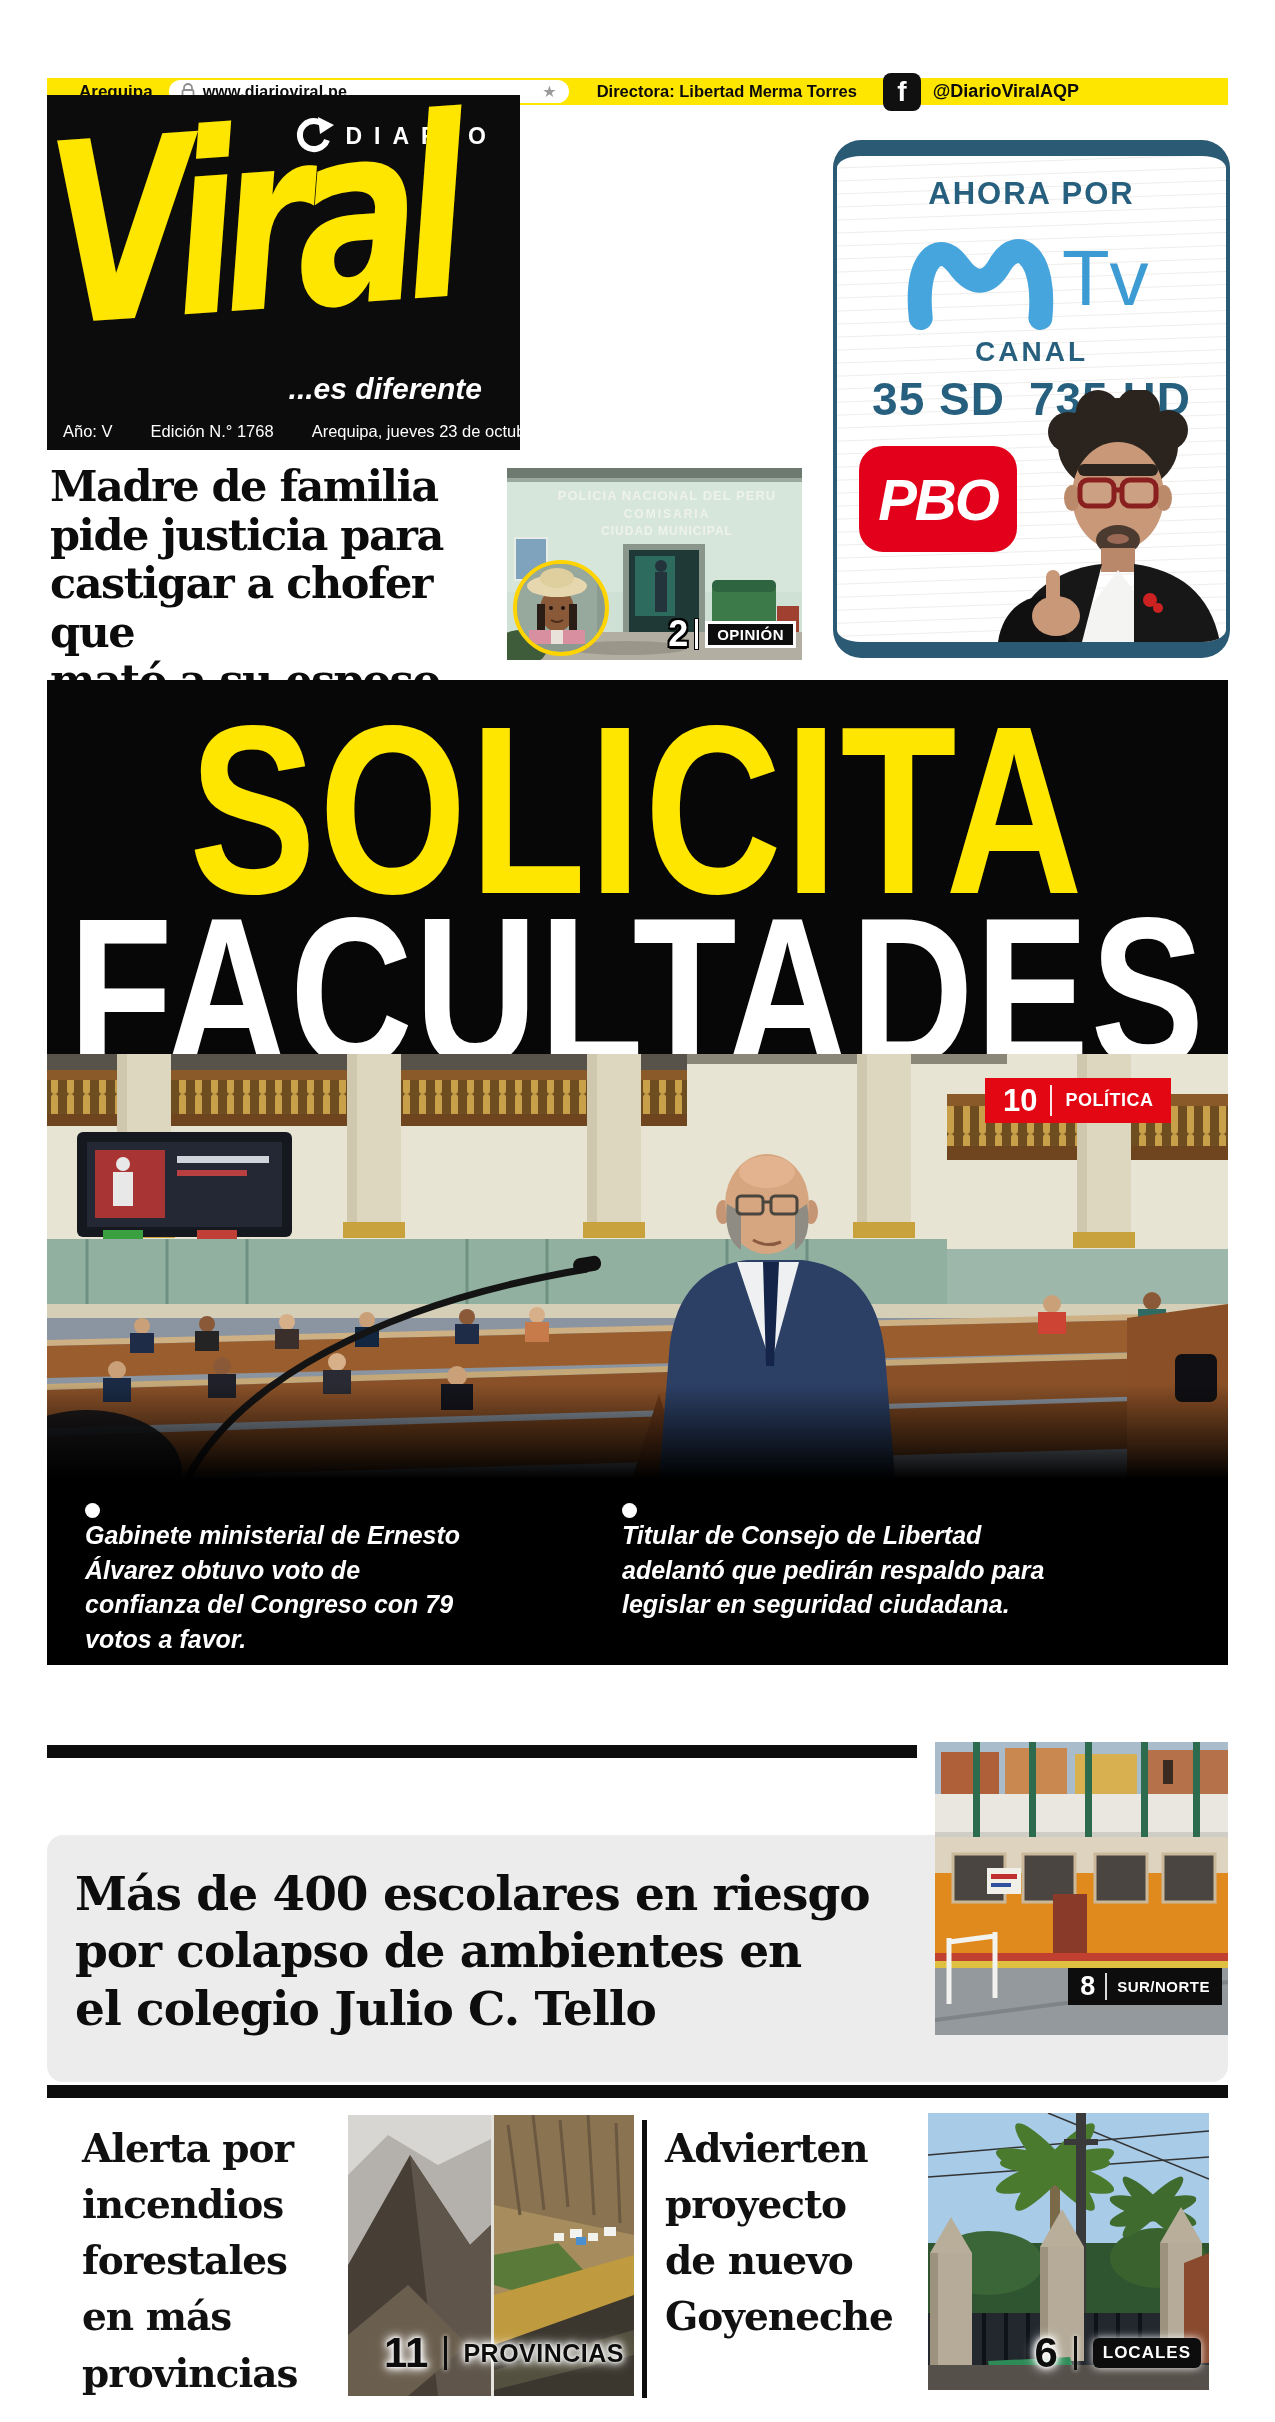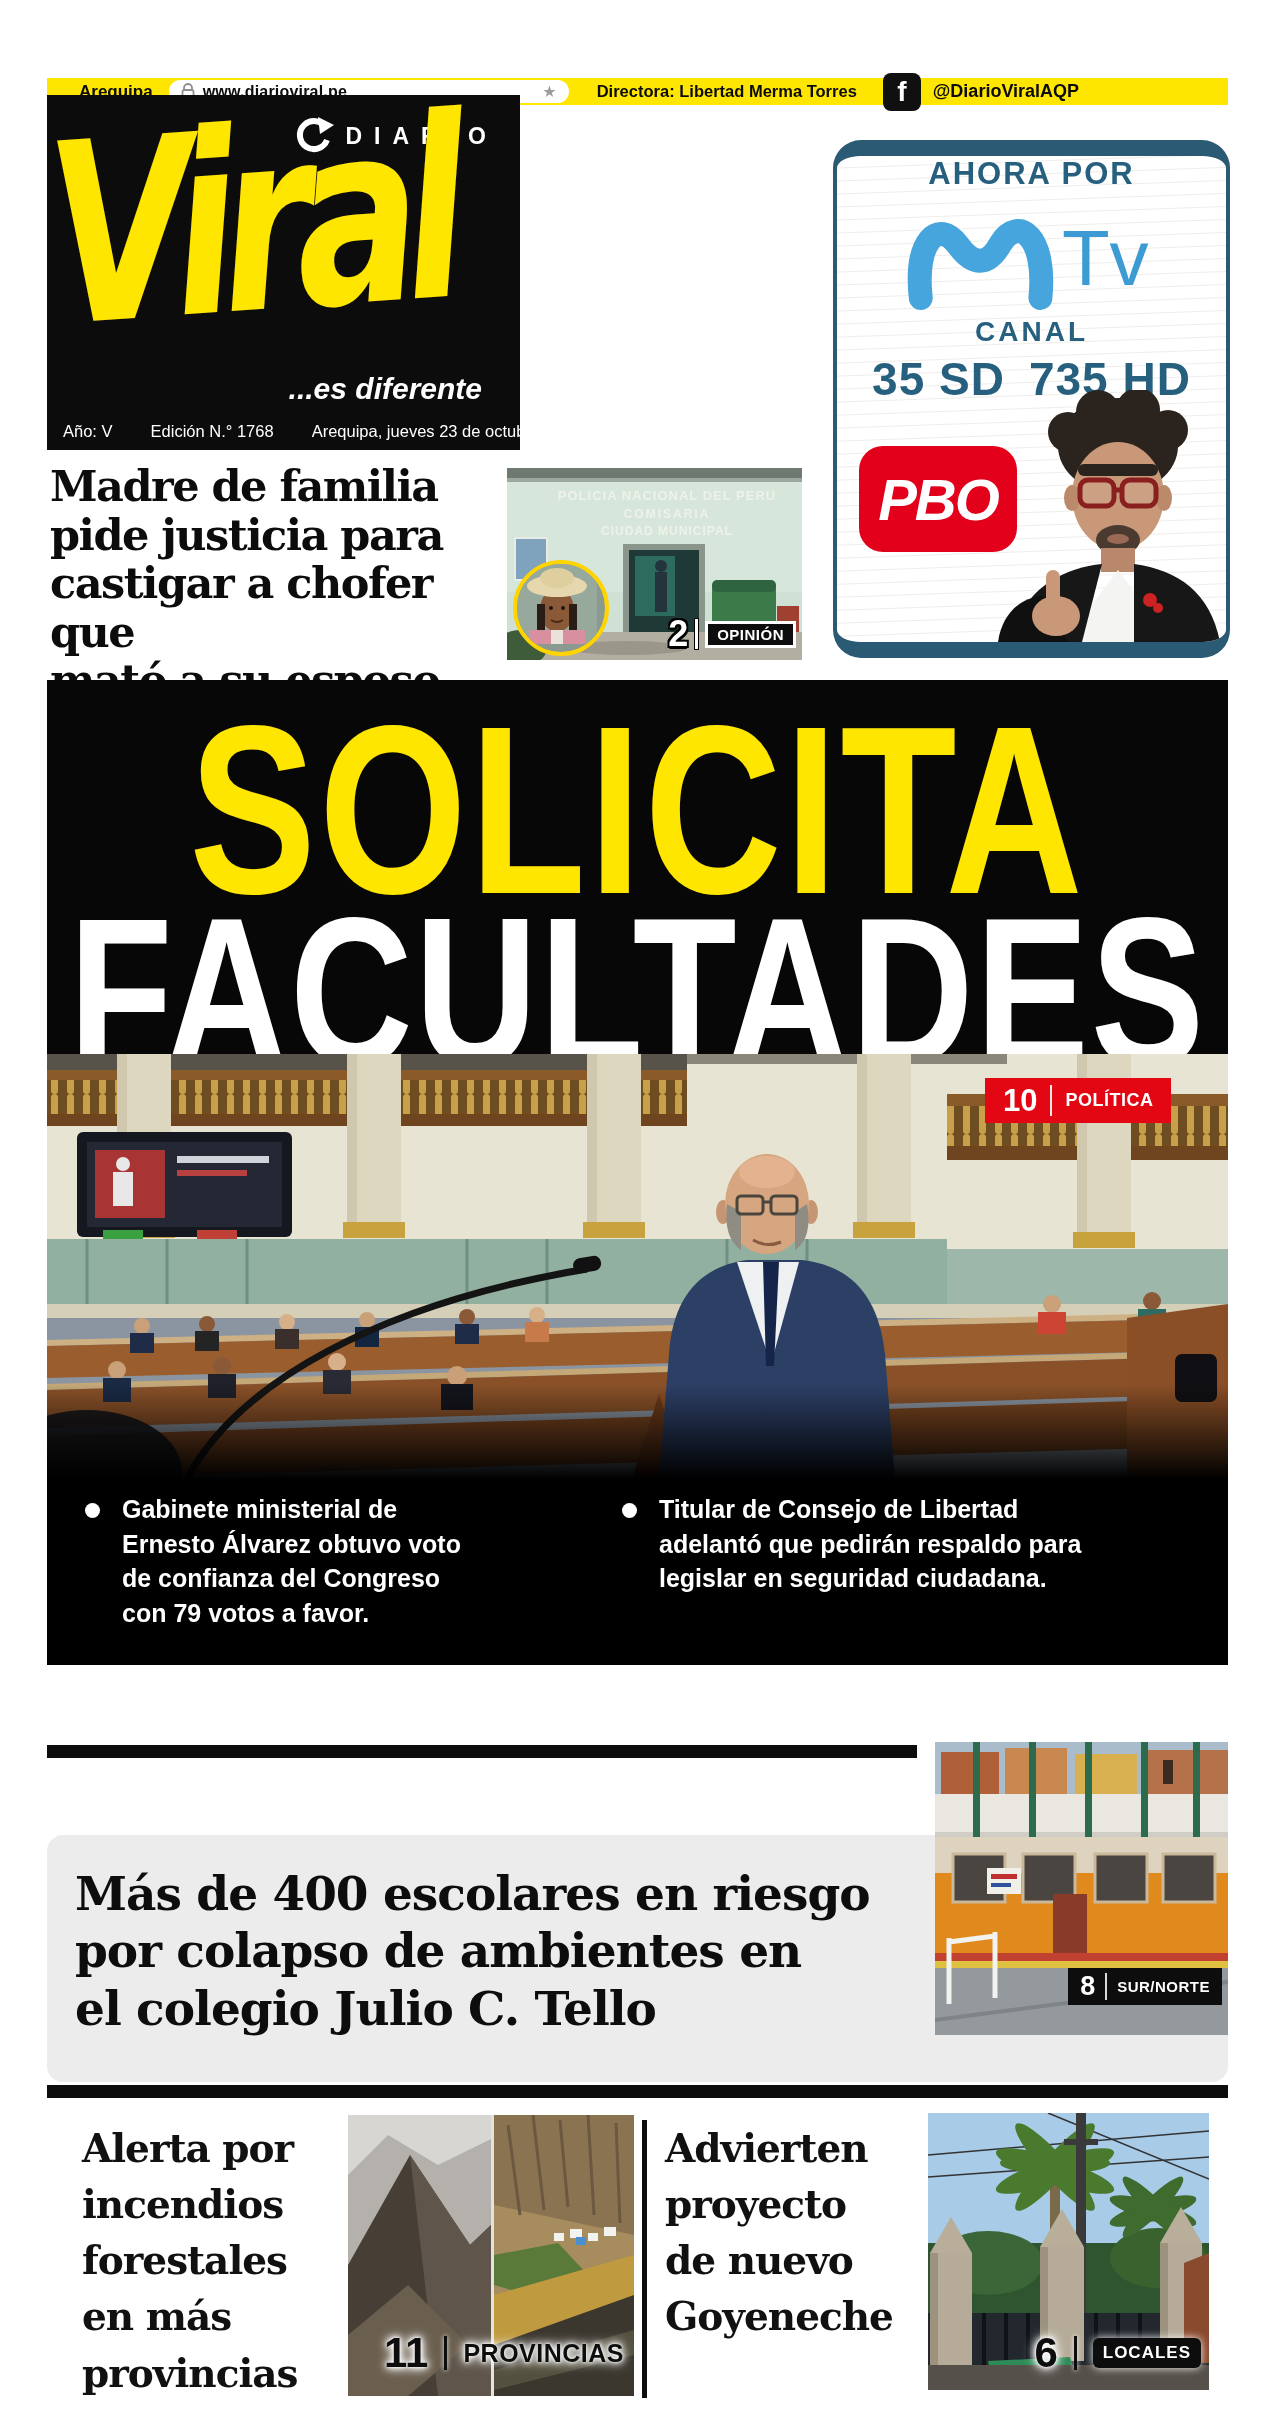--- a/index.html
+++ b/index.html
@@ -21,21 +21,21 @@
   
   .masthead{left:47px;top:95px;width:473px;height:355px;background:#0c0c0c;overflow:hidden;}
   .kicker-row{position:absolute;top:20px;right:22px;display:flex;align-items:center;gap:12px;color:#fff;}
   .kicker{font-weight:bold;font-size:23px;letter-spacing:12px;}
   .viral{position:absolute;left:-6px;top:18px;width:500px;color:var(--yellow,#ffe600);font-size:250px;line-height:1;font-style:italic;font-weight:bold;letter-spacing:-22px;transform:rotate(-4deg) scaleX(.74);transform-origin:left top;font-family:"DejaVu Sans","Liberation Sans",sans-serif;}
   .tagline{position:absolute;right:38px;bottom:44px;color:#fff;font-style:italic;font-weight:bold;font-size:30px;}
   .dateline{position:absolute;left:16px;right:6px;bottom:9px;display:flex;gap:38px;color:#fff;font-size:16.5px;white-space:nowrap;}
 
   
   .adbox{left:833px;top:140px;width:397px;height:518px;box-sizing:border-box;background:#fff;border:4px solid #2b5a74;border-top-width:16px;border-bottom-width:16px;border-radius:28px;background-image:repeating-linear-gradient(178deg,#ffffff 0px,#ffffff 11px,#efedea 12px,#ffffff 13px);overflow:hidden;}
-  .ad-line1{text-align:center;color:var(--deep_blue,#27607f);font-weight:bold;font-size:31px;letter-spacing:2px;}
+  .ad-line1{text-align:center;margin-top:20px;color:var(--deep_blue,#27607f);font-weight:bold;font-size:31px;letter-spacing:2px;}
   .mlogo{display:block;margin:4px auto 0;}
   .ad-canal{text-align:center;color:var(--deep_blue,#27607f);font-weight:bold;font-size:28px;letter-spacing:3px;margin-top:2px;}
   .ad-channels{text-align:center;color:var(--deep_blue,#27607f);font-weight:bold;font-size:46px;letter-spacing:1px;margin-top:4px;display:flex;justify-content:center;gap:24px;}
   .pbo{position:absolute;left:22px;bottom:90px;width:158px;height:106px;background:var(--pbo_red,#e2001a);border-radius:24px;display:flex;align-items:center;justify-content:center;color:#fff;font-weight:bold;font-style:italic;font-size:58px;letter-spacing:-2px;}
   .adman{position:absolute;right:0;bottom:0;}
 
   
   .op-head{left:50px;top:462px;width:470px;color:#0c0c0c;font-weight:bold;font-size:43px;line-height:1.13;letter-spacing:-1.5px;}
   .op-head span{display:block;}
   .op-photo{left:507px;top:468px;width:295px;height:192px;overflow:hidden;}
@@ -49,21 +49,21 @@
   .banner{left:47px;top:680px;width:1181px;height:374px;background:#070707;text-align:center;overflow:hidden;}
   .banner-l1{display:block;margin-top:16px;color:var(--yellow,#ffe600);font-weight:bold;font-size:190px;line-height:.95;letter-spacing:3px;transform:scaleY(1.26);transform-origin:center top;}
   .banner-l2{display:block;margin-top:16px;color:#fff;font-weight:bold;font-size:170px;line-height:.95;letter-spacing:2px;transform:scaleY(1.24);transform-origin:center top;}
 
   
   .mainphoto{left:47px;top:1054px;width:1181px;height:611px;background:#000;}
   .badge-red{position:absolute;left:938px;top:24px;background:var(--badge_red,#e30613);color:#fff;display:flex;align-items:center;gap:13px;padding:7px 18px;}
   .badge-red .n{font-weight:bold;font-size:31px;line-height:1;}
   .badge-red .d{width:2px;align-self:stretch;background:rgba(255,255,255,.9);}
   .badge-red .s{font-weight:bold;font-size:18px;letter-spacing:.5px;}
-  .bullet{position:absolute;display:flex;color:#fff;font-weight:bold;font-size:25px;line-height:1.38;}
+  .bullet{position:absolute;display:flex;color:#fff;font-weight:bold;font-style:italic;font-size:25px;line-height:1.38;flex-direction:column;}
   .dot{width:15px;height:15px;border-radius:50%;background:#fff;flex:none;margin-top:11px;margin-right:22px;}
 
   
   .bar1{left:47px;top:1745px;width:870px;height:13px;background:#0d0d0d;}
   .graybox{left:47px;top:1835px;width:1181px;height:247px;background:#ececec;border-radius:16px;}
   .school-head{margin:30px 0 0 28px;color:#0d0d0d;font-weight:bold;font-size:47px;line-height:1.22;letter-spacing:-1px;}
   .school-head span{display:block;}
   .school-photo{left:935px;top:1742px;width:293px;height:293px;overflow:hidden;z-index:3;}
   .badge-black{position:absolute;right:6px;bottom:30px;background:#0d0d0d;color:#fff;display:flex;align-items:center;gap:10px;padding:5px 12px;}
   .badge-black .n{font-weight:bold;font-size:27px;line-height:1;}

